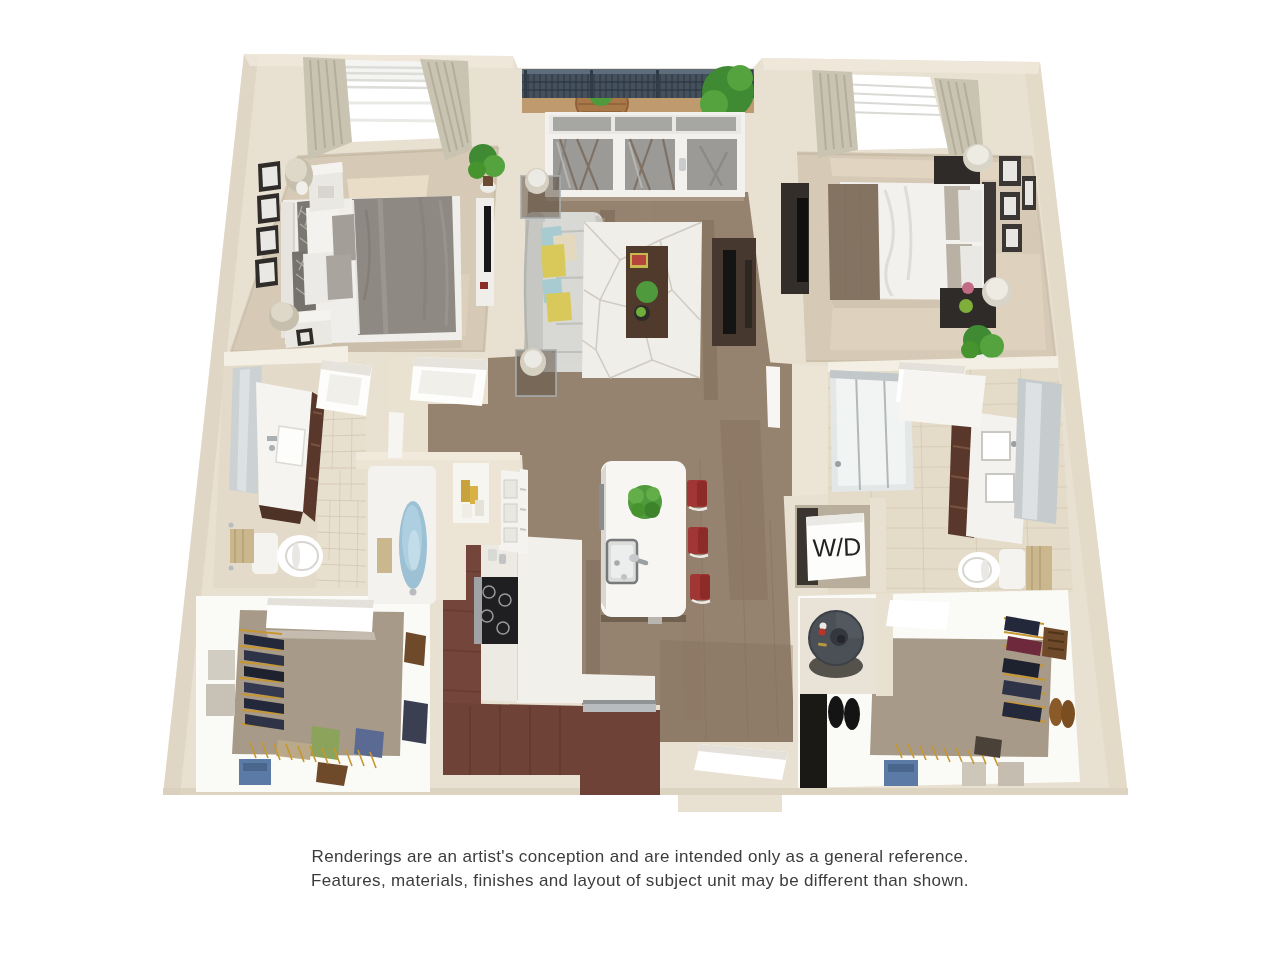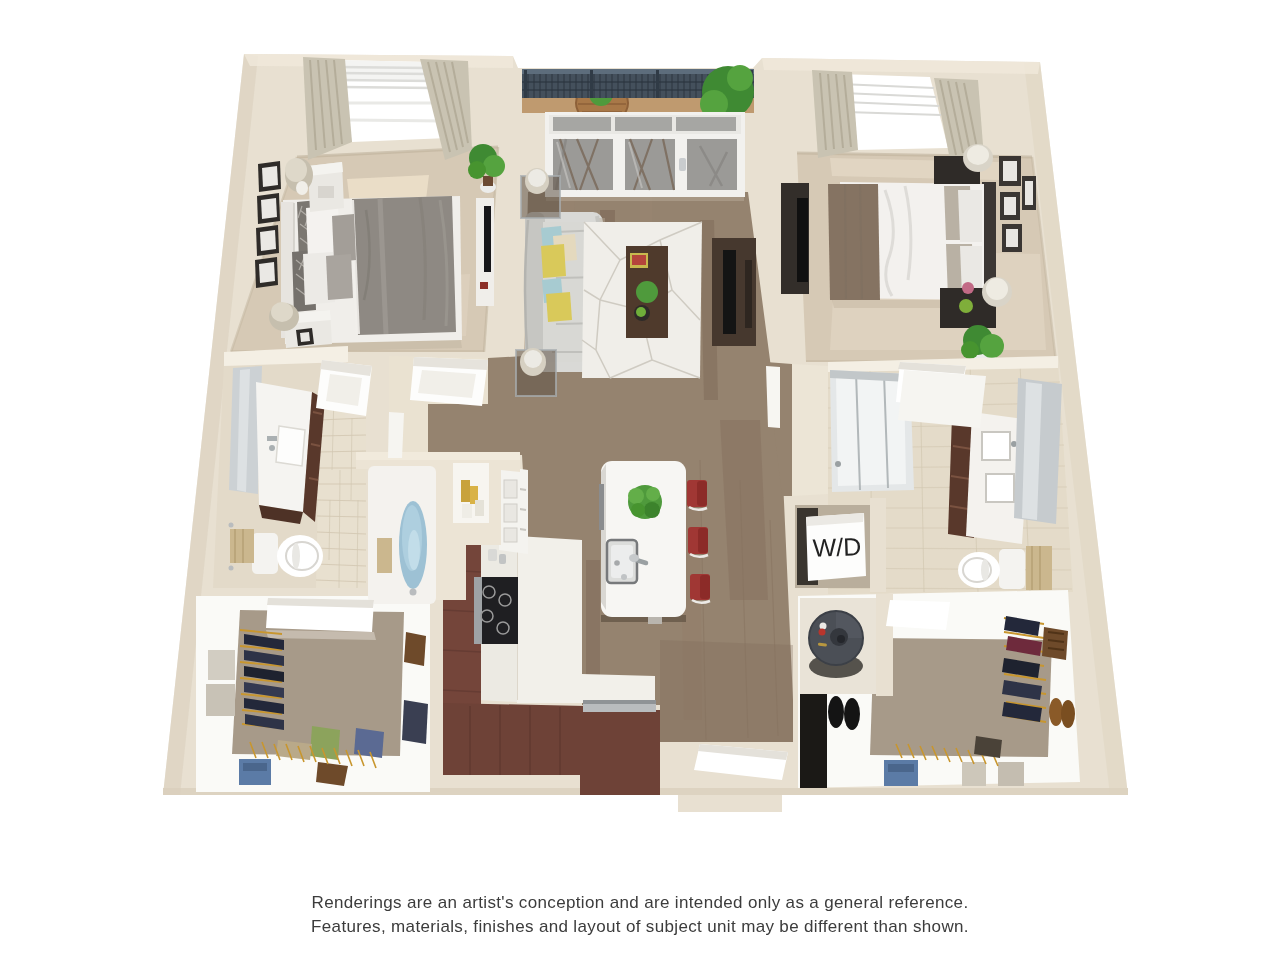--- a/index.html
+++ b/index.html
@@ -1,17 +1,17 @@
 <!DOCTYPE html>
 <html><head>
 <meta charset="utf-8">
 <style>
   html,body{margin:0;padding:0;background:#ffffff;width:1280px;height:960px;overflow:hidden;}
   .wrap{position:relative;width:1280px;height:960px;font-family:"Liberation Sans", sans-serif;}
-  .disc{position:absolute;left:0;top:891px;width:1280px;text-align:center;color:#3c3c3c;font-size:17px;line-height:24px;letter-spacing:0.35px;}
+  .disc{position:absolute;left:0;top:845px;width:1280px;text-align:center;color:#3c3c3c;font-size:17px;line-height:24px;letter-spacing:0.35px;}
 </style>
 </head>
 <body>
 <div class="wrap">
 <svg width="1280" height="960" viewBox="0 0 1280 960">
 
 <rect x="0" y="0" width="1280" height="960" fill="#ffffff"></rect>
 
 <polygon points="244,54 513,56 518,68 753,68 762,58 1040,62 1128,795 782,795 782,812 678,812 678,795 163,795" fill="#e8e0d1"></polygon>
 

